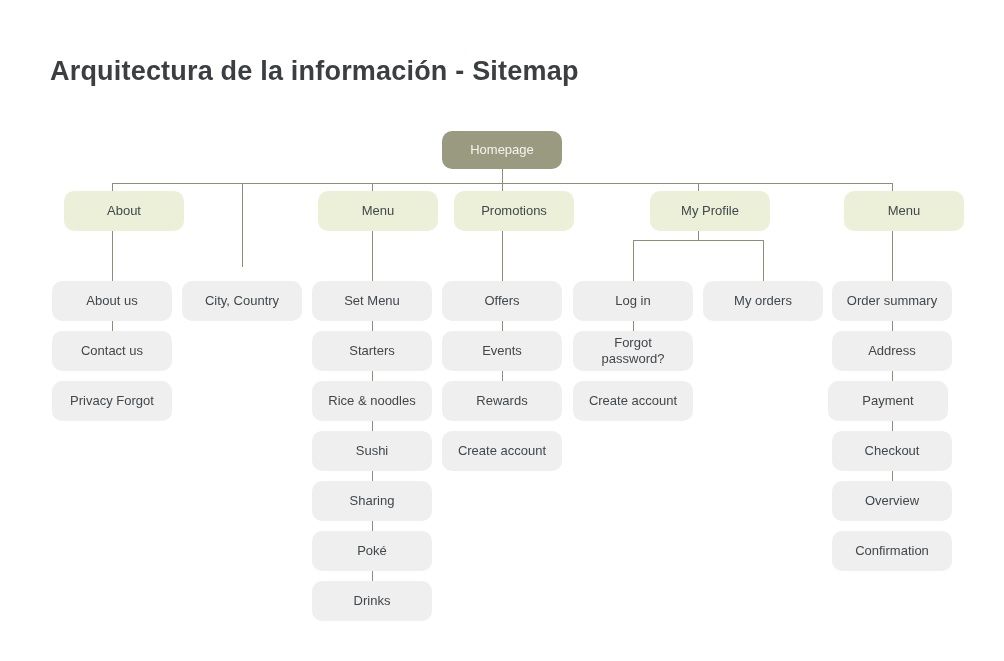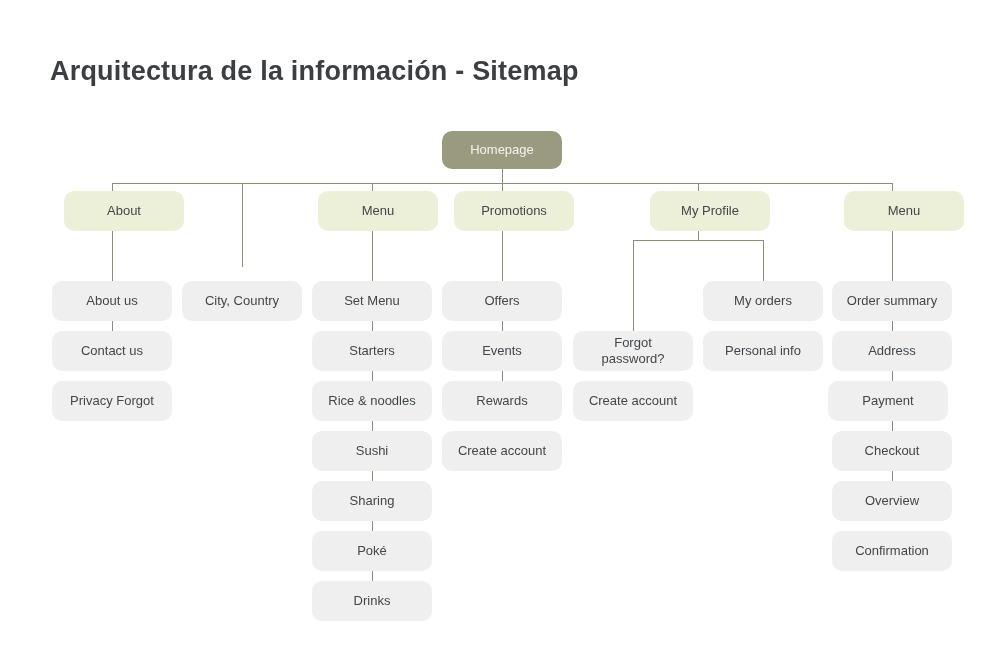--- a/index.html
+++ b/index.html
@@ -80,25 +80,25 @@
   <div class="node child" style="left:312px;top:397px">Sushi</div>
   <div class="node child" style="left:312px;top:447px">Sharing</div>
   <div class="node child" style="left:312px;top:497px">Poké</div>
   <div class="node child" style="left:312px;top:547px">Drinks</div>
 
   <div class="node child" style="left:442px;top:247px">Offers</div>
   <div class="node child" style="left:442px;top:297px">Events</div>
   <div class="node child" style="left:442px;top:347px">Rewards</div>
   <div class="node child" style="left:442px;top:397px">Create account</div>
 
+  <div class="node child" style="left:573px;top:247px">Log in</div>
   <div class="node child wrap" style="left:573px;top:297px">Forgot password?</div>
   <div class="node child" style="left:573px;top:347px">Create account</div>
 
   <div class="node child" style="left:703px;top:247px">My orders</div>
-  <div class="node child" style="left:703px;top:297px">Personal info</div>
 
   <div class="node child" style="left:832px;top:247px">Order summary</div>
   <div class="node child" style="left:832px;top:297px">Address</div>
   <div class="node child" style="left:828px;top:347px">Payment</div>
   <div class="node child" style="left:832px;top:397px">Checkout</div>
   <div class="node child" style="left:832px;top:447px">Overview</div>
   <div class="node child" style="left:832px;top:497px">Confirmation</div>
 
 </div>
 

